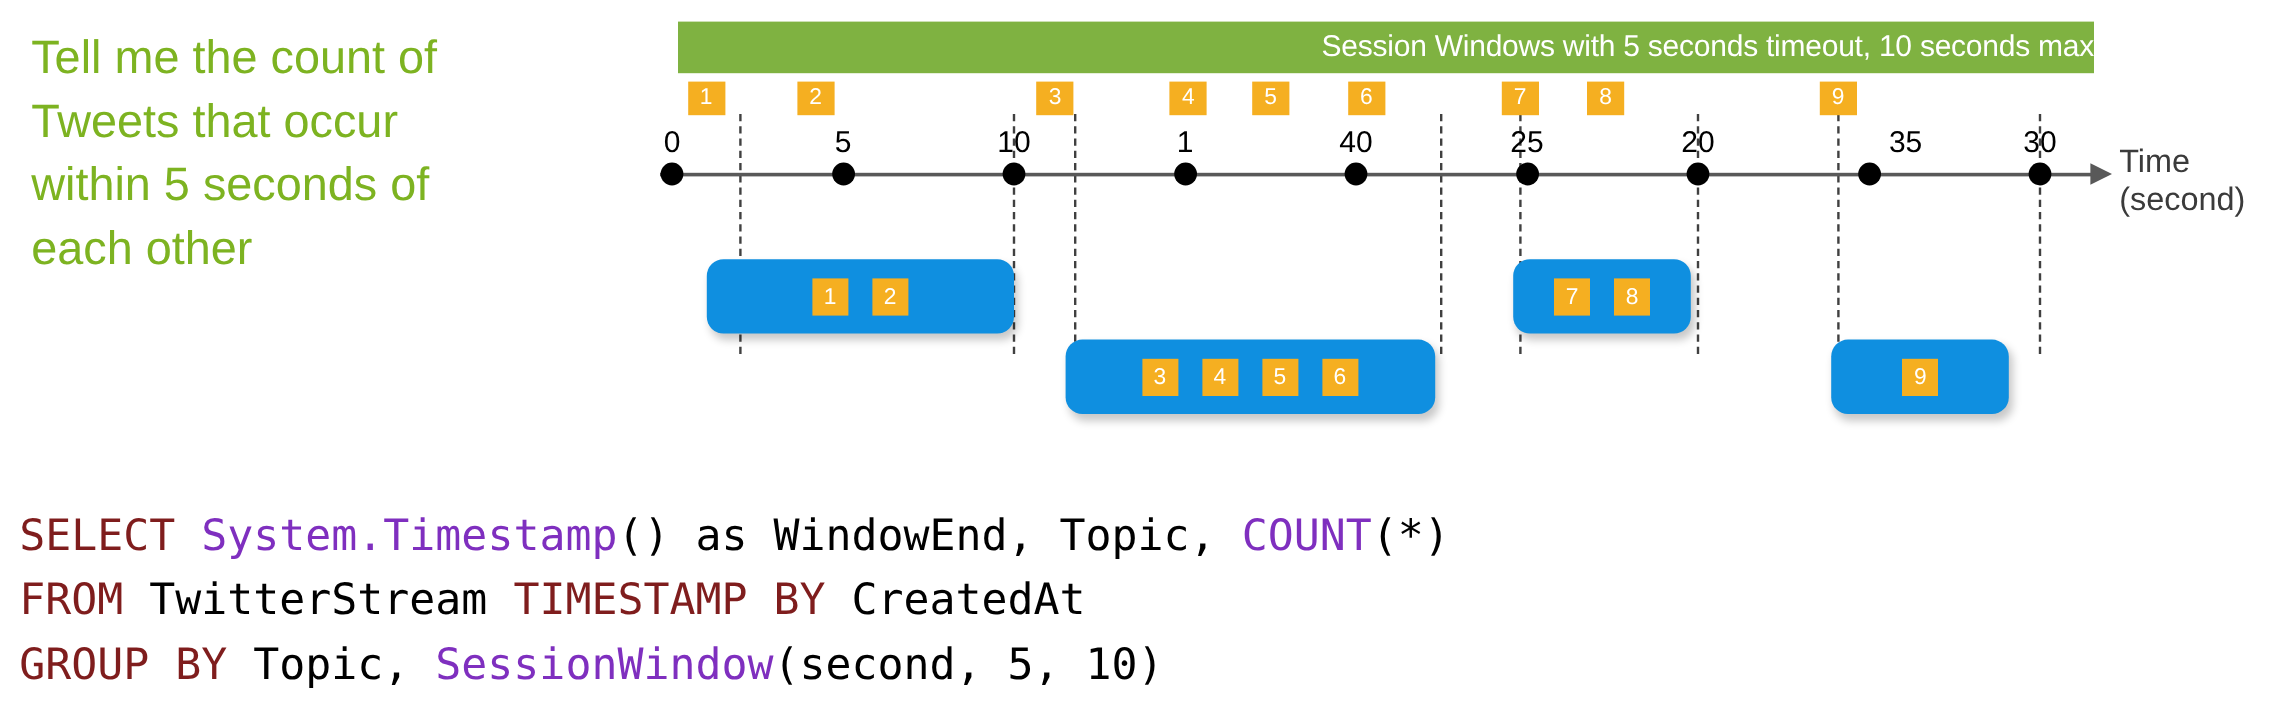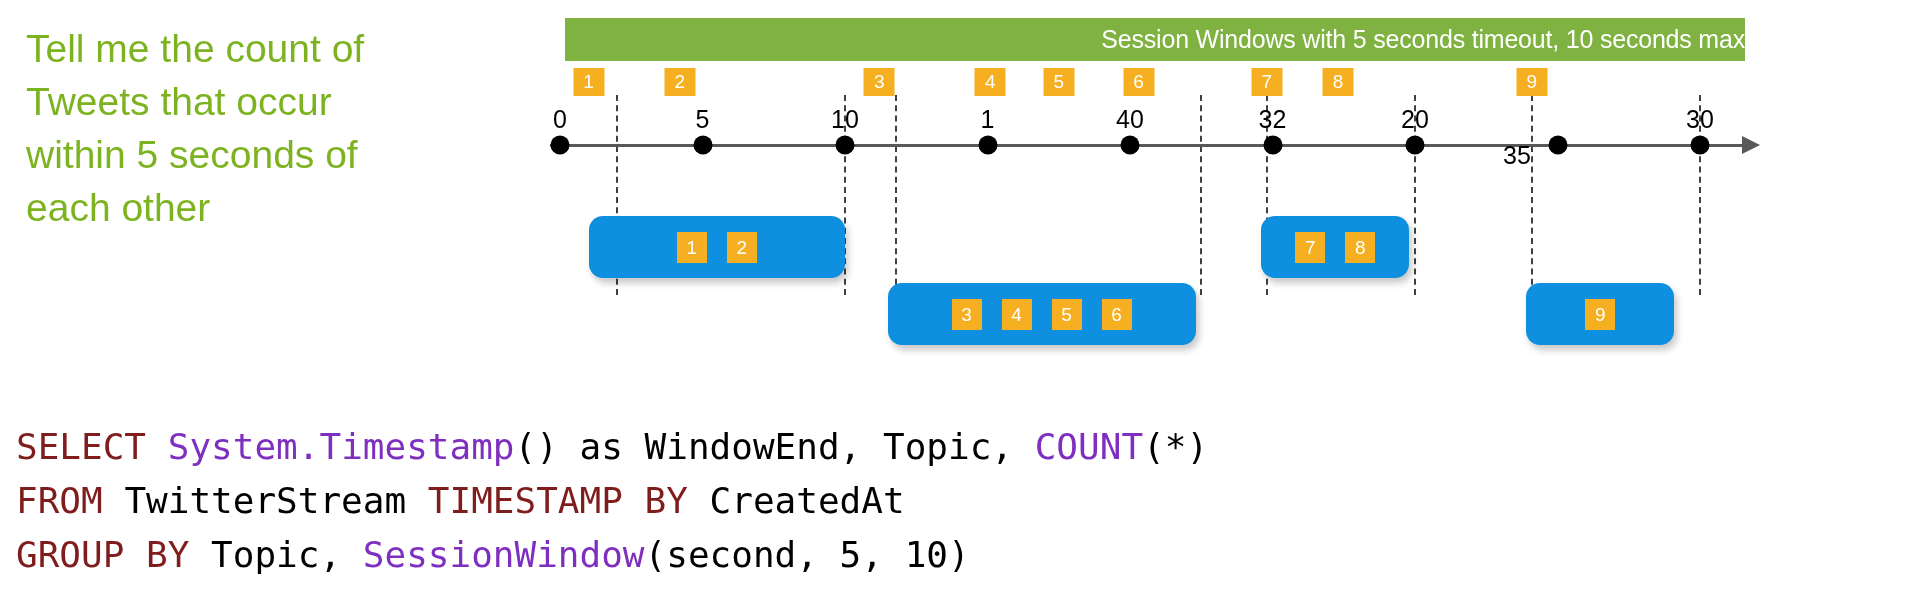--- a/index.html
+++ b/index.html
@@ -205,38 +205,40 @@
       <div class="event-marker top" style="left: 990.35px; background: rgb(245, 175, 33);">4</div>
       <div class="event-marker top" style="left: 1058.75px; background: rgb(245, 175, 33);">5</div>
       <div class="event-marker top" style="left: 1138.55px; background: rgb(245, 175, 33);">6</div>
       <div class="event-marker top" style="left: 1266.8px; background: rgb(245, 175, 33);">7</div>
       <div class="event-marker top" style="left: 1338.05px; background: rgb(245, 175, 33);">8</div>
       <div class="event-marker top" style="left: 1531.85px; background: rgb(245, 175, 33);">9</div>
     </div>
 
   <div id="axis" class="axis-line"></div>
   <div id="axis-arrow"></div>
+  <div id="axis-caption">Time
+(second)</div>
 
   <div id="ticks-layer">
       <div class="tick-dot" style="left: 560px;"></div>
       <div class="tick-label" style="left: 560px;">0</div>
       <div class="tick-dot" style="left: 702.5px;"></div>
       <div class="tick-label" style="left: 702.5px;">5</div>
       <div class="tick-dot" style="left: 845px;"></div>
       <div class="tick-label" style="left: 845px; text-align: center;">10</div>
       <div class="tick-dot" style="left: 987.5px;"></div>
       <div class="tick-label" style="left: 987.5px;">1</div>
       <div class="tick-dot" style="left: 1130px;"></div>
       <div class="tick-label" style="left: 1130px;">40</div>
       <div class="tick-dot" style="left: 1272.5px;"></div>
-      <div class="tick-label" style="left: 1272.5px;">32</div>
+      <div class="tick-label" style="left: 1272.5px;">25</div>
       <div class="tick-dot" style="left: 1415px;"></div>
       <div class="tick-label" style="left: 1415px;">20</div>
       <div class="tick-dot" style="left: 1557.5px;"></div>
-      <div class="tick-label" style="left: 1517px; margin-top: 36px;">35</div>
+      <div class="tick-label" style="left: 1588px;">35</div>
       <div class="tick-dot" style="left: 1700px;"></div>
       <div class="tick-label" style="left: 1700px;">30</div>
     </div>
   <div id="windows-layer">
       <div class="session-window" style="left: 588.5px; width: 256.5px; top: 216px; height: 62px; background: rgb(15, 143, 224);">
         <span class="event-marker inbox" style="background: rgb(245, 175, 33);">1</span>
         <span class="event-marker inbox" style="background: rgb(245, 175, 33);">2</span>
       </div>
       <div class="session-window" style="left: 887.75px; width: 307.8px; top: 283px; height: 62px; background: rgb(15, 143, 224);">
         <span class="event-marker inbox" style="background: rgb(245, 175, 33);">3</span>

